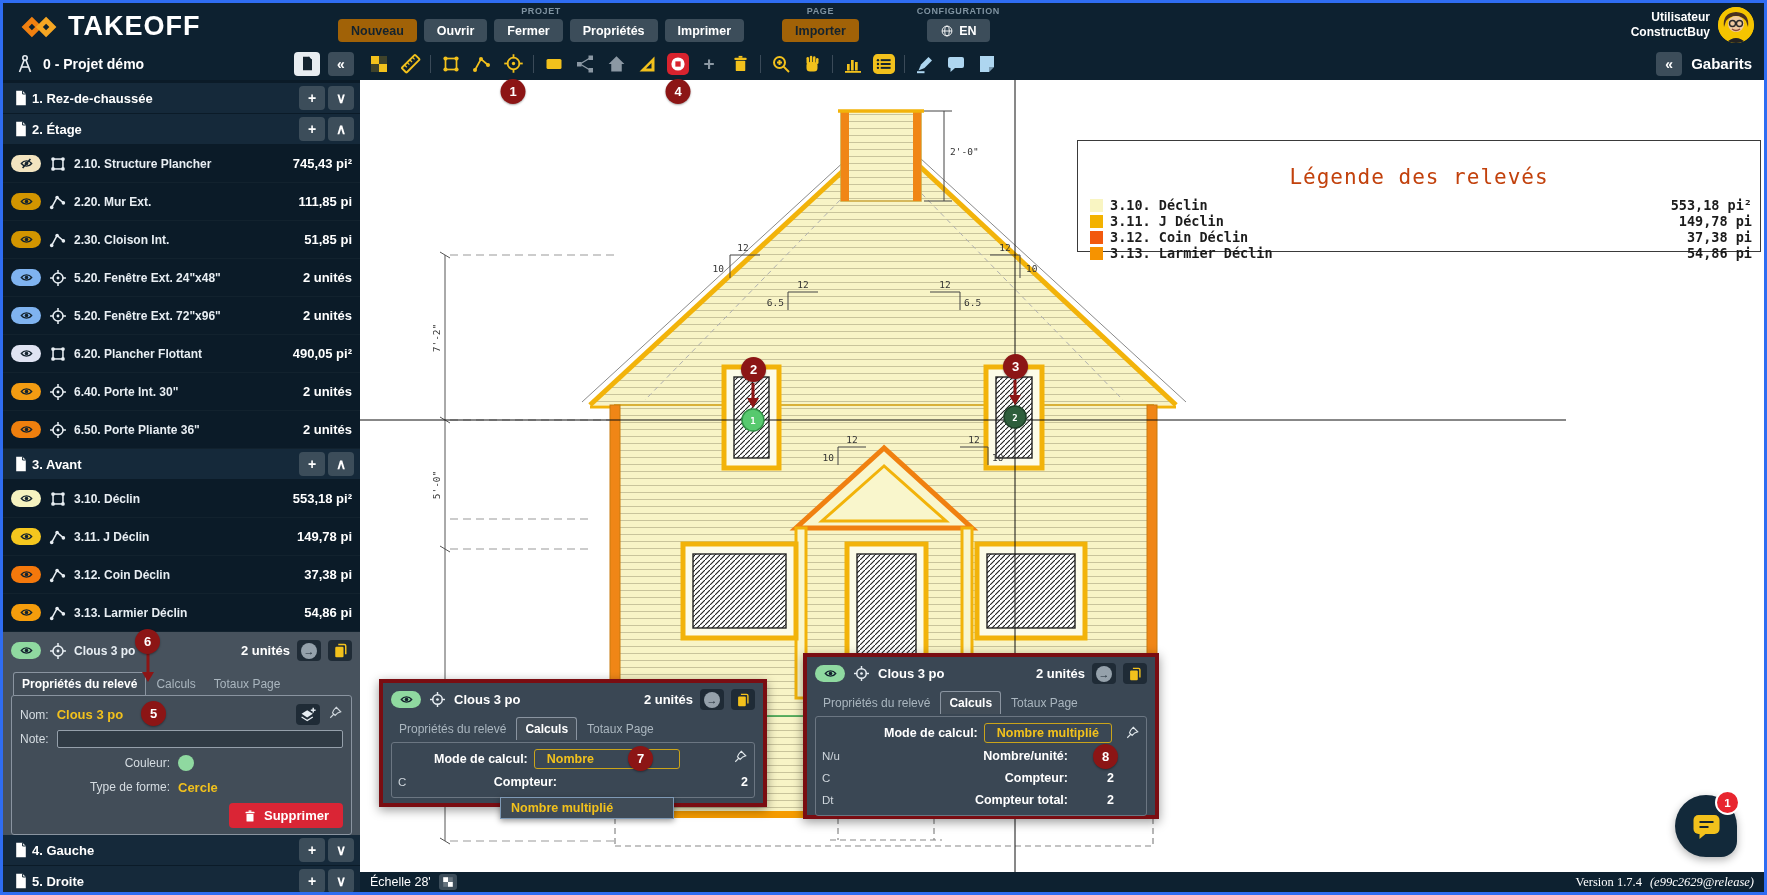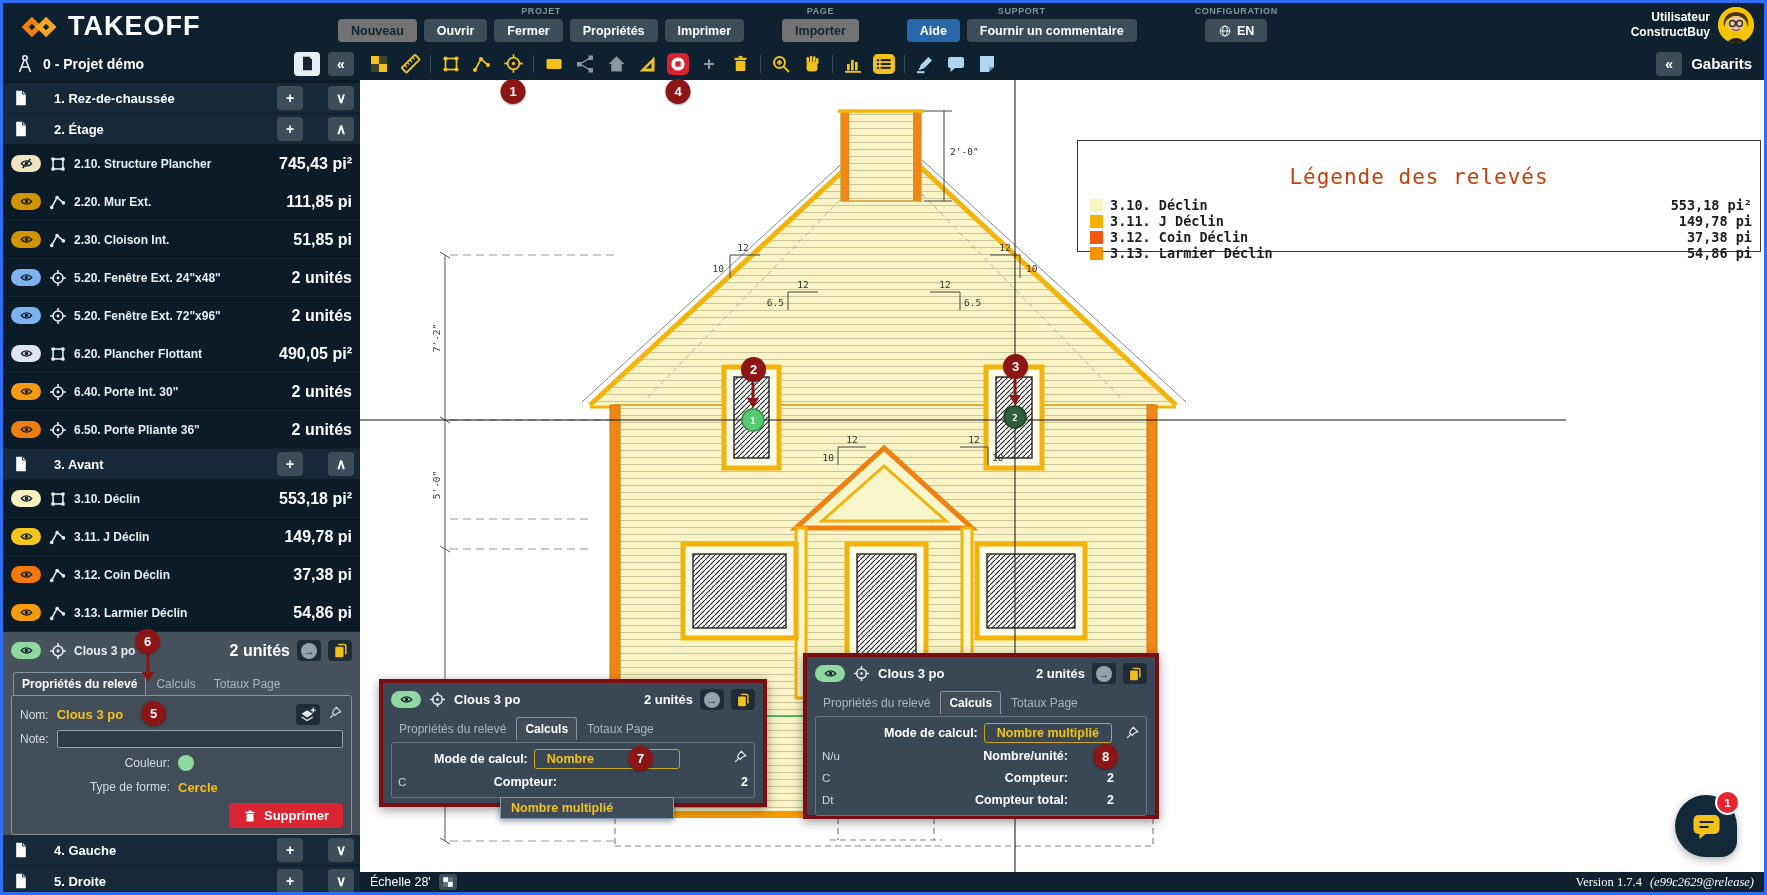--- a/index.html
+++ b/index.html
@@ -6,45 +6,45 @@
   body{width:1767px;height:895px;overflow:hidden;font-family:"Liberation Sans",sans-serif;}
   .app{position:relative;width:1767px;height:895px;box-sizing:border-box;border:3px solid #2f6df2;background:#0d2130;overflow:hidden;}
   
   .topbar{position:absolute;left:0;top:0;width:100%;height:44px;background:#0d2130;display:flex;align-items:flex-start;}
   .logo{display:flex;align-items:center;gap:9px;padding:8px 0 0 16px;width:325px;box-sizing:border-box;}
   .logo-text{color:#fff;font-size:27px;font-weight:800;letter-spacing:1px;}
   .tgroup{display:flex;flex-direction:column;align-items:center;padding-top:3px;}
   .tg-label{font-size:9px;font-weight:700;color:#7f93a1;letter-spacing:.6px;margin-bottom:3px;}
   .tg-btns{display:flex;gap:7px;}
   .tbtn{height:23px;padding:0 13px;border-radius:4px;background:#3c4d5a;color:#fff;font-size:12.5px;font-weight:600;display:flex;align-items:center;gap:5px;white-space:nowrap;}
-  .tbtn.accent{background:#737373;color:#14232e;}
+  .tbtn.accent{background:#a16207;color:#14232e;}
   .tbtn.blue{background:#2868aa;}
   .userblock{margin-left:auto;display:flex;align-items:center;gap:8px;padding:4px 10px 0 0;}
   .username{text-align:right;color:#fff;font-size:12px;font-weight:700;line-height:1.25;}
   .avatar{width:36px;height:36px;border-radius:50%;background:#f5c400;overflow:hidden;flex:none;}
   
   .row2{position:absolute;left:0;top:44px;width:100%;height:33px;display:flex;z-index:30;}
   .projrow{width:357px;box-sizing:border-box;display:flex;align-items:center;gap:8px;padding:0 6px 0 12px;color:#fff;}
   .projtitle{font-size:14px;font-weight:600;flex:1;}
   .sqbtn{width:26px;height:24px;border-radius:4px;background:#3c4d5a;color:#fff;display:flex;align-items:center;justify-content:center;font-size:14px;font-weight:700;flex:none;}
   .sqbtn.white{background:#e8edf1;color:#14232e;}
   .toolbar{flex:1;display:flex;align-items:center;gap:9px;padding-left:8px;}
   .tbicon{position:relative;width:22px;height:22px;display:flex;align-items:center;justify-content:center;}
   .tbsep{width:1px;height:18px;background:#3a4a58;}
   .yellow{color:#f2c11c}.gray{color:#8b98a3}.lblue{color:#aed6f0}
   .gabarits{margin-left:auto;display:flex;align-items:center;gap:9px;padding-right:12px;color:#fff;font-size:15px;font-weight:700;}
   
   .side{position:absolute;left:0;top:77px;bottom:0;width:357px;background:#0b1b28;display:flex;flex-direction:column;padding-top:3px;box-sizing:border-box;z-index:20;}
-  .prow{height:30px;flex:none;background:#15293a;display:flex;align-items:center;gap:25px;padding:0 6px 0 10px;margin-bottom:1px;}
+  .prow{height:30px;flex:none;background:#15293a;display:flex;align-items:center;gap:3px;padding:0 6px 0 10px;margin-bottom:1px;}
   .prow .plabel{color:#fff;font-size:13px;font-weight:700;flex:1;}
   .mrow{height:37px;flex:none;display:flex;align-items:center;gap:7px;padding:0 8px 0 8px;border-bottom:1px solid rgba(255,255,255,.03);}
   .eyepill{width:30px;height:17px;border-radius:9px;display:flex;align-items:center;justify-content:center;flex:none;}
   .ticon{width:19px;height:19px;color:#e8eef3;flex:none;display:flex;align-items:center;justify-content:center;}
   .mname{color:#e8eef3;font-size:12px;font-weight:600;flex:1;white-space:nowrap;overflow:hidden;}
-  .mval{color:#fff;font-size:16px;font-weight:700;white-space:nowrap;}
+  .mval{color:#fff;font-size:13px;font-weight:700;white-space:nowrap;}
   .selblock{background:#47525d;flex:none;}
   .selrow{height:37px;display:flex;align-items:center;gap:7px;padding:0 8px;}
   .minibtn{width:24px;height:21px;border-radius:4px;background:#1f2b36;display:flex;align-items:center;justify-content:center;flex:none;}
   .gocirc{width:16px;height:16px;border-radius:50%;background:#95a1ab;color:#17242f;font-size:11px;font-weight:700;display:flex;align-items:center;justify-content:center;}
   .dtabs{height:26px;display:flex;align-items:flex-end;gap:2px;padding:0 10px;position:relative;}
   .dtab{font-size:12px;color:#aab6bf;padding:4px 8px;}
   .dtab.active{color:#fff;font-weight:700;background:#424d58;border:1px solid #8a94a0;border-bottom:none;border-radius:3px 3px 0 0;}
   .dbox{margin:0 8px 0;border:1px solid #8a94a0;border-radius:3px;background:#424d58;padding:6px 8px;position:relative;}
   .frow{display:flex;align-items:center;min-height:24px;gap:8px;}
   .flabel{color:#d6dde2;font-size:12px;}
@@ -298,27 +298,20 @@
         <div class="tbtn">Propriétés</div>
         <div class="tbtn">Imprimer</div>
       </div>
     </div>
     <div class="tgroup" style="margin-left:38px">
       <div class="tg-label">PAGE</div>
       <div class="tg-btns">
         <div class="tbtn accent">Importer</div>
       </div>
     </div>
-    <div class="tgroup" style="margin-left:48px">
-      <div class="tg-label">SUPPORT</div>
-      <div class="tg-btns">
-        <div class="tbtn blue">Aide</div>
-        <div class="tbtn">Fournir un commentaire</div>
-      </div>
-    </div>
     <div class="tgroup" style="margin-left:58px">
       <div class="tg-label">CONFIGURATION</div>
       <div class="tg-btns">
         <div class="tbtn">
           <svg width="14" height="14" viewBox="0 0 20 20">
               <use href="#g-globe"></use>
             </svg>
           <span>EN</span>
         </div>
       </div>

